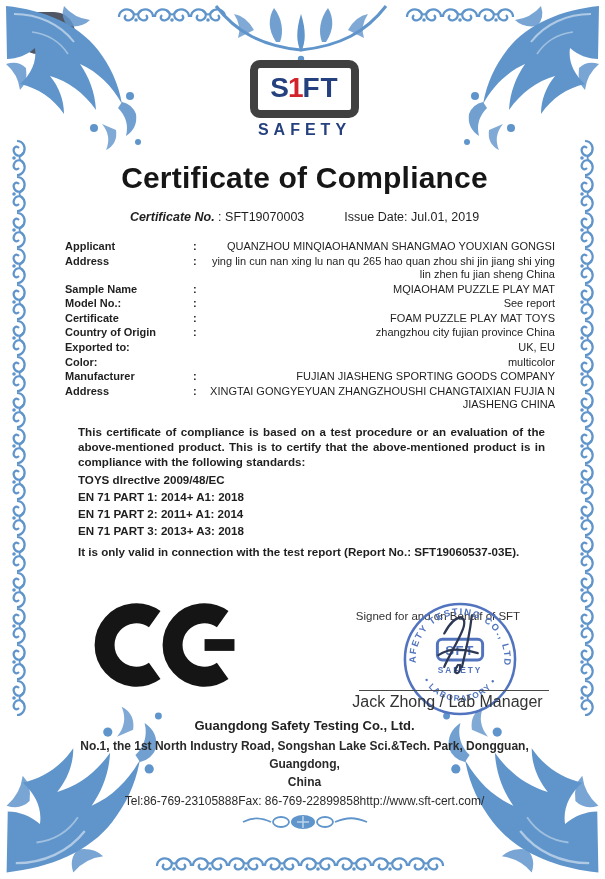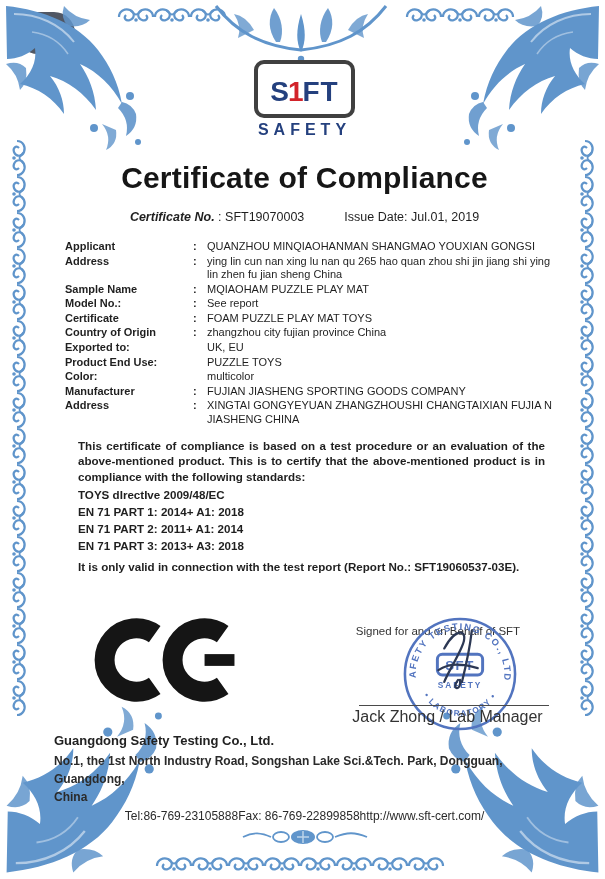--- a/index.html
+++ b/index.html
@@ -14,62 +14,62 @@
     border-radius:22px;background:rgba(56,64,78,.88);color:#fff;
     font-size:18px;font-weight:bold;display:flex;align-items:center;justify-content:center;
     z-index:1;letter-spacing:1px;
   }
   
   .border-layer{position:absolute;inset:0;z-index:2;pointer-events:none;}
   
   .content{position:absolute;inset:0;z-index:3;padding:0 50px 0 54px;}
   .logo-wrap{text-align:center;margin-top:60px;}
   .logo-box{
-    display:inline-block;border:4px solid #404040;border-radius:10px;
-    padding:12px 12px 2px;line-height:32px;
+    display:inline-block;border:8px solid #404040;border-radius:10px;
+    padding:4px 12px 2px;line-height:32px;
   }
   .logo-box span{font-weight:bold;font-size:28px;letter-spacing:1px;}
   .logo-s,.logo-ft{color:#24407e;}
   .logo-one{color:#d2232a;margin:0 -2px;}
   .logo-sub{
     color:#24407e;font-weight:bold;font-size:16px;letter-spacing:5px;margin-top:3px;
   }
   .title{
     text-align:center;font-size:30px;font-weight:bold;margin-top:22px;
     letter-spacing:0.2px;color:#161616;
   }
   .cert-line{
     display:flex;justify-content:center;gap:40px;margin-top:15px;font-size:12.5px;
   }
   .cert-line .lbl{font-weight:bold;font-style:italic;}
   .fields{margin-top:16px;padding-left:11px;}
   .frow{display:flex;margin-bottom:1.2px;font-size:11px;line-height:13.4px;}
   .frow .lbl{width:128px;font-weight:bold;flex:none;}
   .frow .sep{width:14px;font-weight:bold;flex:none;}
-  .frow .val{flex:1;}
+  .frow .val{flex:1;text-align:right;}
   .statement{
     margin-top:12px;padding:0 10px 0 24px;font-size:11.6px;font-weight:bold;
     line-height:15.2px;text-align:justify;
   }
   .standards{padding-left:24px;}
   .std-line{font-size:11.6px;font-weight:bold;margin-top:5px;line-height:12px;}
   .validity{padding-left:24px;margin-top:8px;font-size:11.6px;font-weight:bold;}
   .sign-row{position:relative;height:122px;margin-top:36px;}
   .ce-mark{position:absolute;left:40px;top:8px;}
   .signed-for{
     position:absolute;right:4px;top:16px;width:226px;text-align:center;
     font-size:11.5px;color:#333;
   }
   .stamp{position:absolute;right:36px;top:6px;}
   .sig-line{position:absolute;right:6px;top:96px;width:190px;border-top:1.5px solid #4a4a4a;}
   .signatory{
     position:absolute;right:0;top:99px;width:215px;text-align:center;
     font-size:16px;color:#333;
   }
-  .footer{margin-top:2px;}
+  .footer{text-align:center;margin-top:2px;}
   .footer .company{font-size:13px;font-weight:bold;color:#222;}
   .footer .addr{font-size:12px;margin-top:4px;line-height:18px;color:#2a2a2a;font-weight:bold;}
   .footer .contact{
     display:flex;justify-content:center;margin-top:3px;font-size:12px;color:#2a2a2a;
   }
   .divider{display:block;margin:6px auto 0;}
 </style>
 </head>
 <body>
 
@@ -212,25 +212,20 @@
         <span class="lbl">Country of Origin</span>
         <span class="sep">:</span>
         <span class="val">zhangzhou city fujian province China</span>
       </div>
       <div class="frow">
         <span class="lbl">Exported to:</span>
         <span class="sep"></span>
         <span class="val">UK, EU</span>
       </div>
       <div class="frow">
-        <span class="lbl">Product End Use:</span>
-        <span class="sep"></span>
-        <span class="val">PUZZLE TOYS</span>
-      </div>
-      <div class="frow">
         <span class="lbl">Color:</span>
         <span class="sep"></span>
         <span class="val">multicolor</span>
       </div>
       <div class="frow">
         <span class="lbl">Manufacturer</span>
         <span class="sep">:</span>
         <span class="val">FUJIAN JIASHENG SPORTING GOODS COMPANY</span>
       </div>
       <div class="frow">

